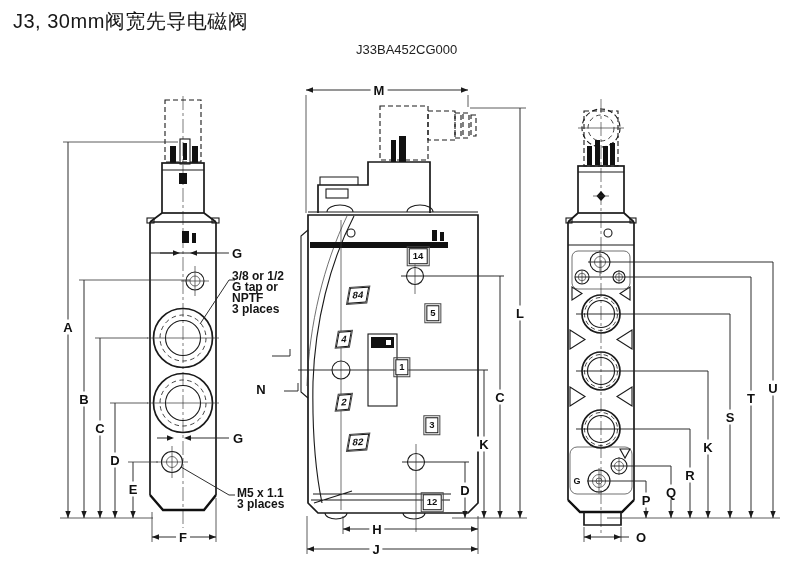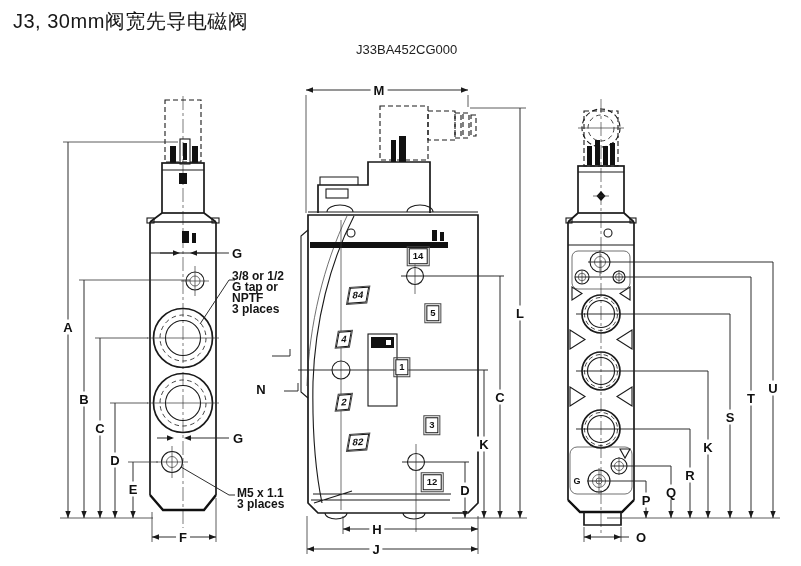--- a/index.html
+++ b/index.html
@@ -292,21 +292,21 @@
   <div class="dim-label sm" style="left:577px;top:481px">G</div>
 
   <div class="port-box" style="left:418px;top:256px">14</div>
   <div class="port-box skew" style="left:358px;top:295px">84</div>
   <div class="port-box" style="left:433px;top:313px">5</div>
   <div class="port-box skew" style="left:344px;top:339px">4</div>
   <div class="port-box" style="left:402px;top:367px">1</div>
   <div class="port-box skew" style="left:344px;top:402px">2</div>
   <div class="port-box" style="left:432px;top:425px">3</div>
   <div class="port-box skew" style="left:358px;top:442px">82</div>
-  <div class="port-box" style="left:432px;top:482px">12</div>
+  <div class="port-box" style="left:432px;top:502px">12</div>
 
   <div class="note" style="left:232px;top:271px;width:74px">
     <div>3/8 or 1/2</div>
     <div>G tap or NPTF</div>
     <div>3 places</div>
   </div>
   <div class="note" style="left:237px;top:488px;width:58px">
     <div>M5 x 1.1</div>
     <div>3 places</div>
   </div>

